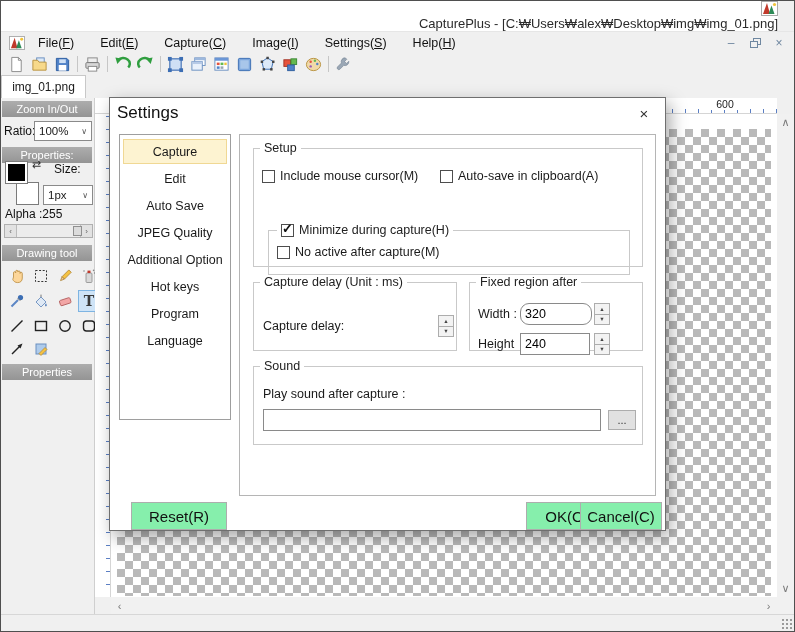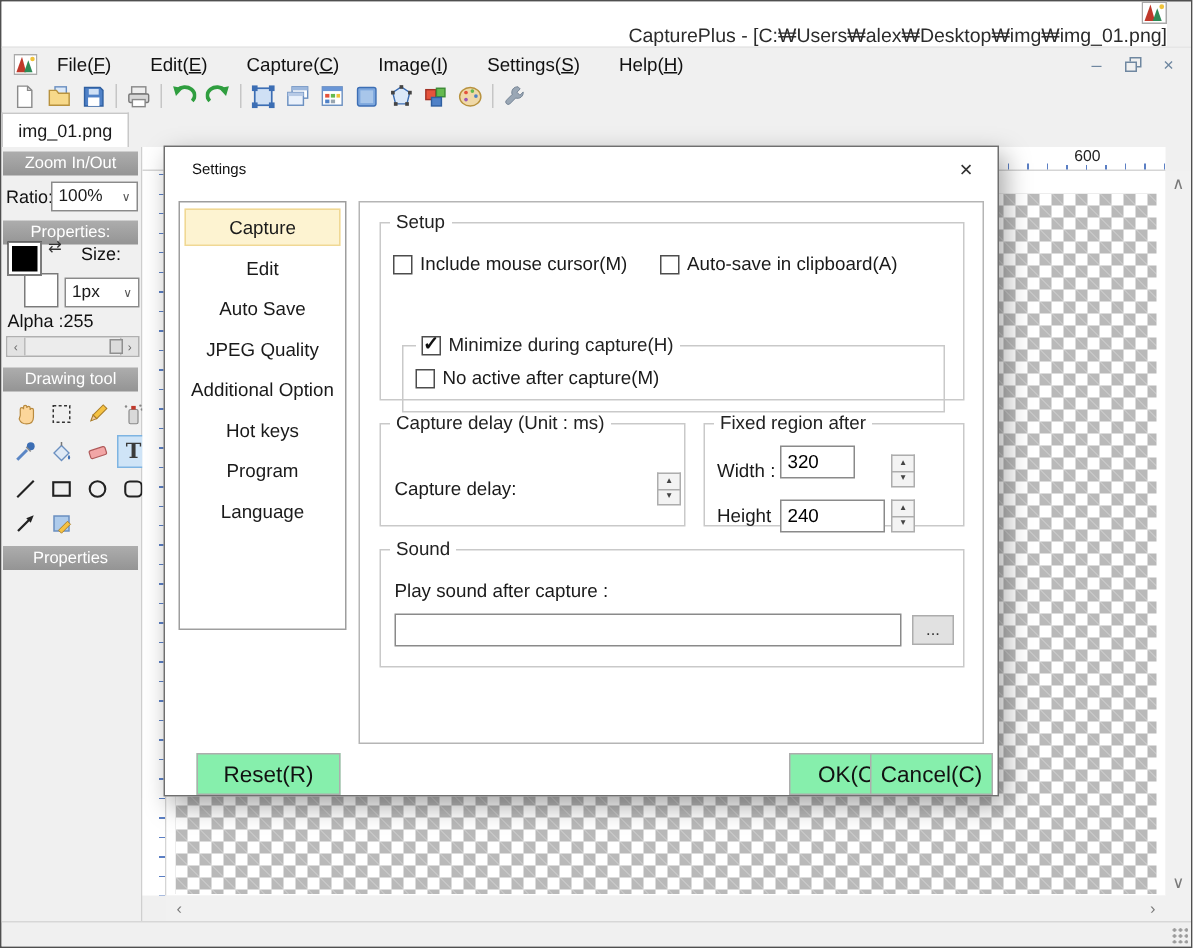--- a/index.html
+++ b/index.html
@@ -75,21 +75,21 @@
   .scr-btn.rightend { margin-left:auto; }
   .scroll-corner { position:absolute; right:0; bottom:0; width:17px; height:17px; background:#f1f1f1; }
 
   
   .statusbar { position:absolute; left:0; right:0; bottom:0; height:17px; background:#f0f0f0; border-top:1px solid #d7d7d7; }
   .grip { position:absolute; right:2px; bottom:2px; width:11px; height:11px;
     background-image:radial-gradient(#9a9a9a 1px, transparent 1.3px); background-size:4px 4px; }
 
   
   .dialog { position:absolute; left:108px; top:96px; width:557px; height:434px; background:#fff; border:1px solid #6f6f6f; box-shadow:4px 6px 16px rgba(0,0,0,.35); z-index:50; }
-  .dlg-title { height:30px; display:flex; align-items:center; padding-left:18px; font-size:10px; color:#111; }
+  .dlg-title { height:30px; display:flex; align-items:center; padding-left:7px; font-size:17px; color:#111; }
   .dlg-close { position:absolute; right:7px; top:5px; width:28px; height:21px; display:flex; align-items:center; justify-content:center; font-size:15px; color:#333; }
   .dlg-nav { position:absolute; left:9px; top:36px; width:112px; height:286px; border:1px solid #9e9e9e; background:#fff; padding-top:4px; }
   .nav-item { margin:0 3px 2px 3px; height:25px; display:flex; align-items:center; justify-content:center; font-size:12.5px; color:#1a1a1a; border:1px solid transparent; }
   .nav-item.selected { background:#fdf3d1; border:1px solid #f0d894; }
   .dlg-content { position:absolute; left:129px; top:36px; width:417px; height:362px; border:1px solid #b5b5b5; background:#fff; }
   fieldset { position:absolute; border:1px solid #c9c9c9; }
   legend { margin-left:6px; padding:0 4px; font-size:12.5px; color:#222; }
   .cb { position:absolute; display:flex; align-items:center; gap:5px; font-size:12.5px; white-space:nowrap; }
   .box { width:13px; height:13px; border:1px solid #4d4d4d; background:#fff; flex:0 0 auto; position:relative; }
   .box .mark { position:absolute; left:0px; top:-3px; font-size:13px; font-weight:bold; color:#111; line-height:1; }
@@ -482,21 +482,21 @@
         <span class="fld-label" style="left:9px; top:30px;">Capture delay:</span>
         <div class="spin" style="left:184px; top:26px;">
           <span>▲</span>
           <span>▼</span>
         </div>
       </fieldset>
 
       <fieldset class="fs-region">
         <legend>Fixed region after</legend>
         <span class="fld-label" style="left:8px; top:18px;">Width :</span>
-        <input class="txt" style="left: 50px; top: 8px; width: 50px;" value="320">
+        <input class="txt" style="left: 50px; top: 14px; width: 72px; border-radius: 9px;" value="320">
         <div class="spin" style="left:124px; top:14px;">
           <span>▲</span>
           <span>▼</span>
         </div>
         <span class="fld-label" style="left:8px; top:48px;">Height</span>
         <input class="txt" style="left: 50px; top: 44px; width: 70px;" value="240">
         <div class="spin" style="left:124px; top:44px;">
           <span>▲</span>
           <span>▼</span>
         </div>

